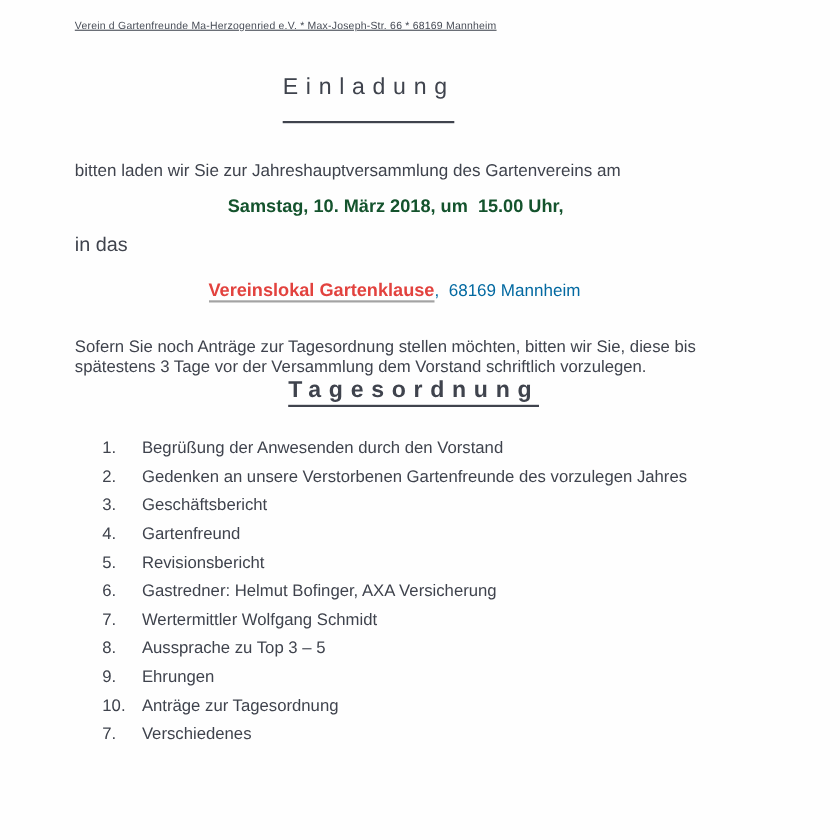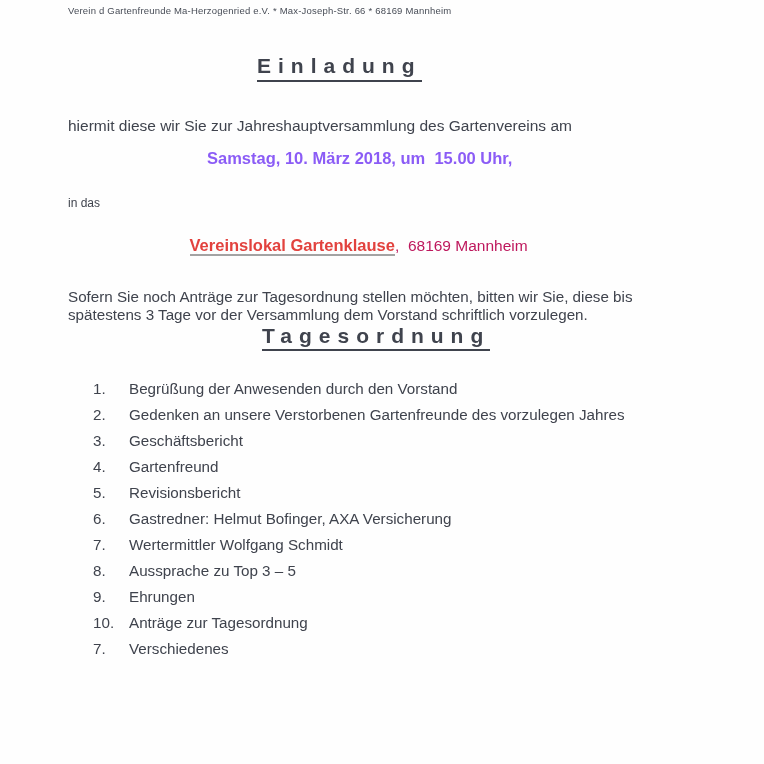--- a/index.html
+++ b/index.html
@@ -7,57 +7,58 @@
     position:relative;
     width:764px;height:764px;
     background:#fefefe;
     overflow:hidden;
     font-family:"Liberation Sans","DejaVu Sans",sans-serif;
     color:#3f434d;
     filter:blur(0.25px);
   }
   .content{position:absolute;left:68px;top:0;width:628px;}
   .letterhead{
-    margin-top:5px;
+    margin-top:18px;
     font-size:9.5px;
     letter-spacing:0.2px;
+    text-decoration:underline;
     white-space:pre-wrap;
     color:#474c56;
   }
   .doc-title{
     display:inline-block;
     margin-top:38px;
     margin-left:189px;
     font-size:21px;
-    font-weight:bold;
+    font-weight:normal;
     letter-spacing:7px;
-    padding-bottom:2px;
+    padding-bottom:19px;
     border-bottom:2px solid #3f434d;
     white-space:pre;
   }
   .salutation{margin-top:27px;font-size:15.5px;line-height:19px;white-space:pre-wrap;}
   .intro-line{margin-top:34px;font-size:15.5px;line-height:19px;}
   .event-datetime{
     margin-top:13px;
     margin-left:139px;
     font-size:16.5px;
     font-weight:bold;
     line-height:20px;
     white-space:pre-wrap;
-    color:#8b5cf6;
+    color:#14532d;
   }
-  .venue-intro{margin-top:26px;font-size:12px;line-height:18px;}
+  .venue-intro{margin-top:15px;font-size:18px;line-height:18px;}
   .venue-line{margin-top:0;margin-left:94px;font-size:16.5px;line-height:22px;white-space:pre-wrap;}
   .venue-name{
     color:#e2423e;
     font-weight:bold;
     border-bottom:2px solid #a3a3a3;
     padding-bottom:0px;
   }
-  .venue-rest{font-size:15.5px;color:#be185d;}
+  .venue-rest{font-size:15.5px;color:#0369a1;}
   .invite-close{margin-top:17px;font-size:15.5px;line-height:19px;}
   .motions-note{margin-top:9px;font-size:15.2px;line-height:18px;}
   .agenda-title{
     display:inline-block;
     margin-left:194px;
     font-size:21px;
     font-weight:bold;
     letter-spacing:7px;
     padding-bottom:1px;
     border-bottom:2px solid #3f434d;
@@ -80,21 +81,21 @@
 <div class="page">
   <div class="content">
 
     <div class="letterhead">Verein d Gartenfreunde Ma-Herzogenried e.V. * Max-Joseph-Str. 66 * 68169 Mannheim</div>
 
     <div>
       <span class="doc-title">Einladung</span>
     </div>
 
 
-    <div class="intro-line">hiermit diese wir Sie zur Jahreshauptversammlung des Gartenvereins am</div>
+    <div class="intro-line">bitten laden wir Sie zur Jahreshauptversammlung des Gartenvereins am</div>
 
     <div class="event-datetime">Samstag, 10. März 2018, um  15.00 Uhr,</div>
 
     <div class="venue-intro">in das</div>
 
     <div class="venue-line">
       <span class="venue-name">Vereinslokal Gartenklause</span><span class="venue-rest">,  68169 Mannheim</span>
     </div>
 
 

